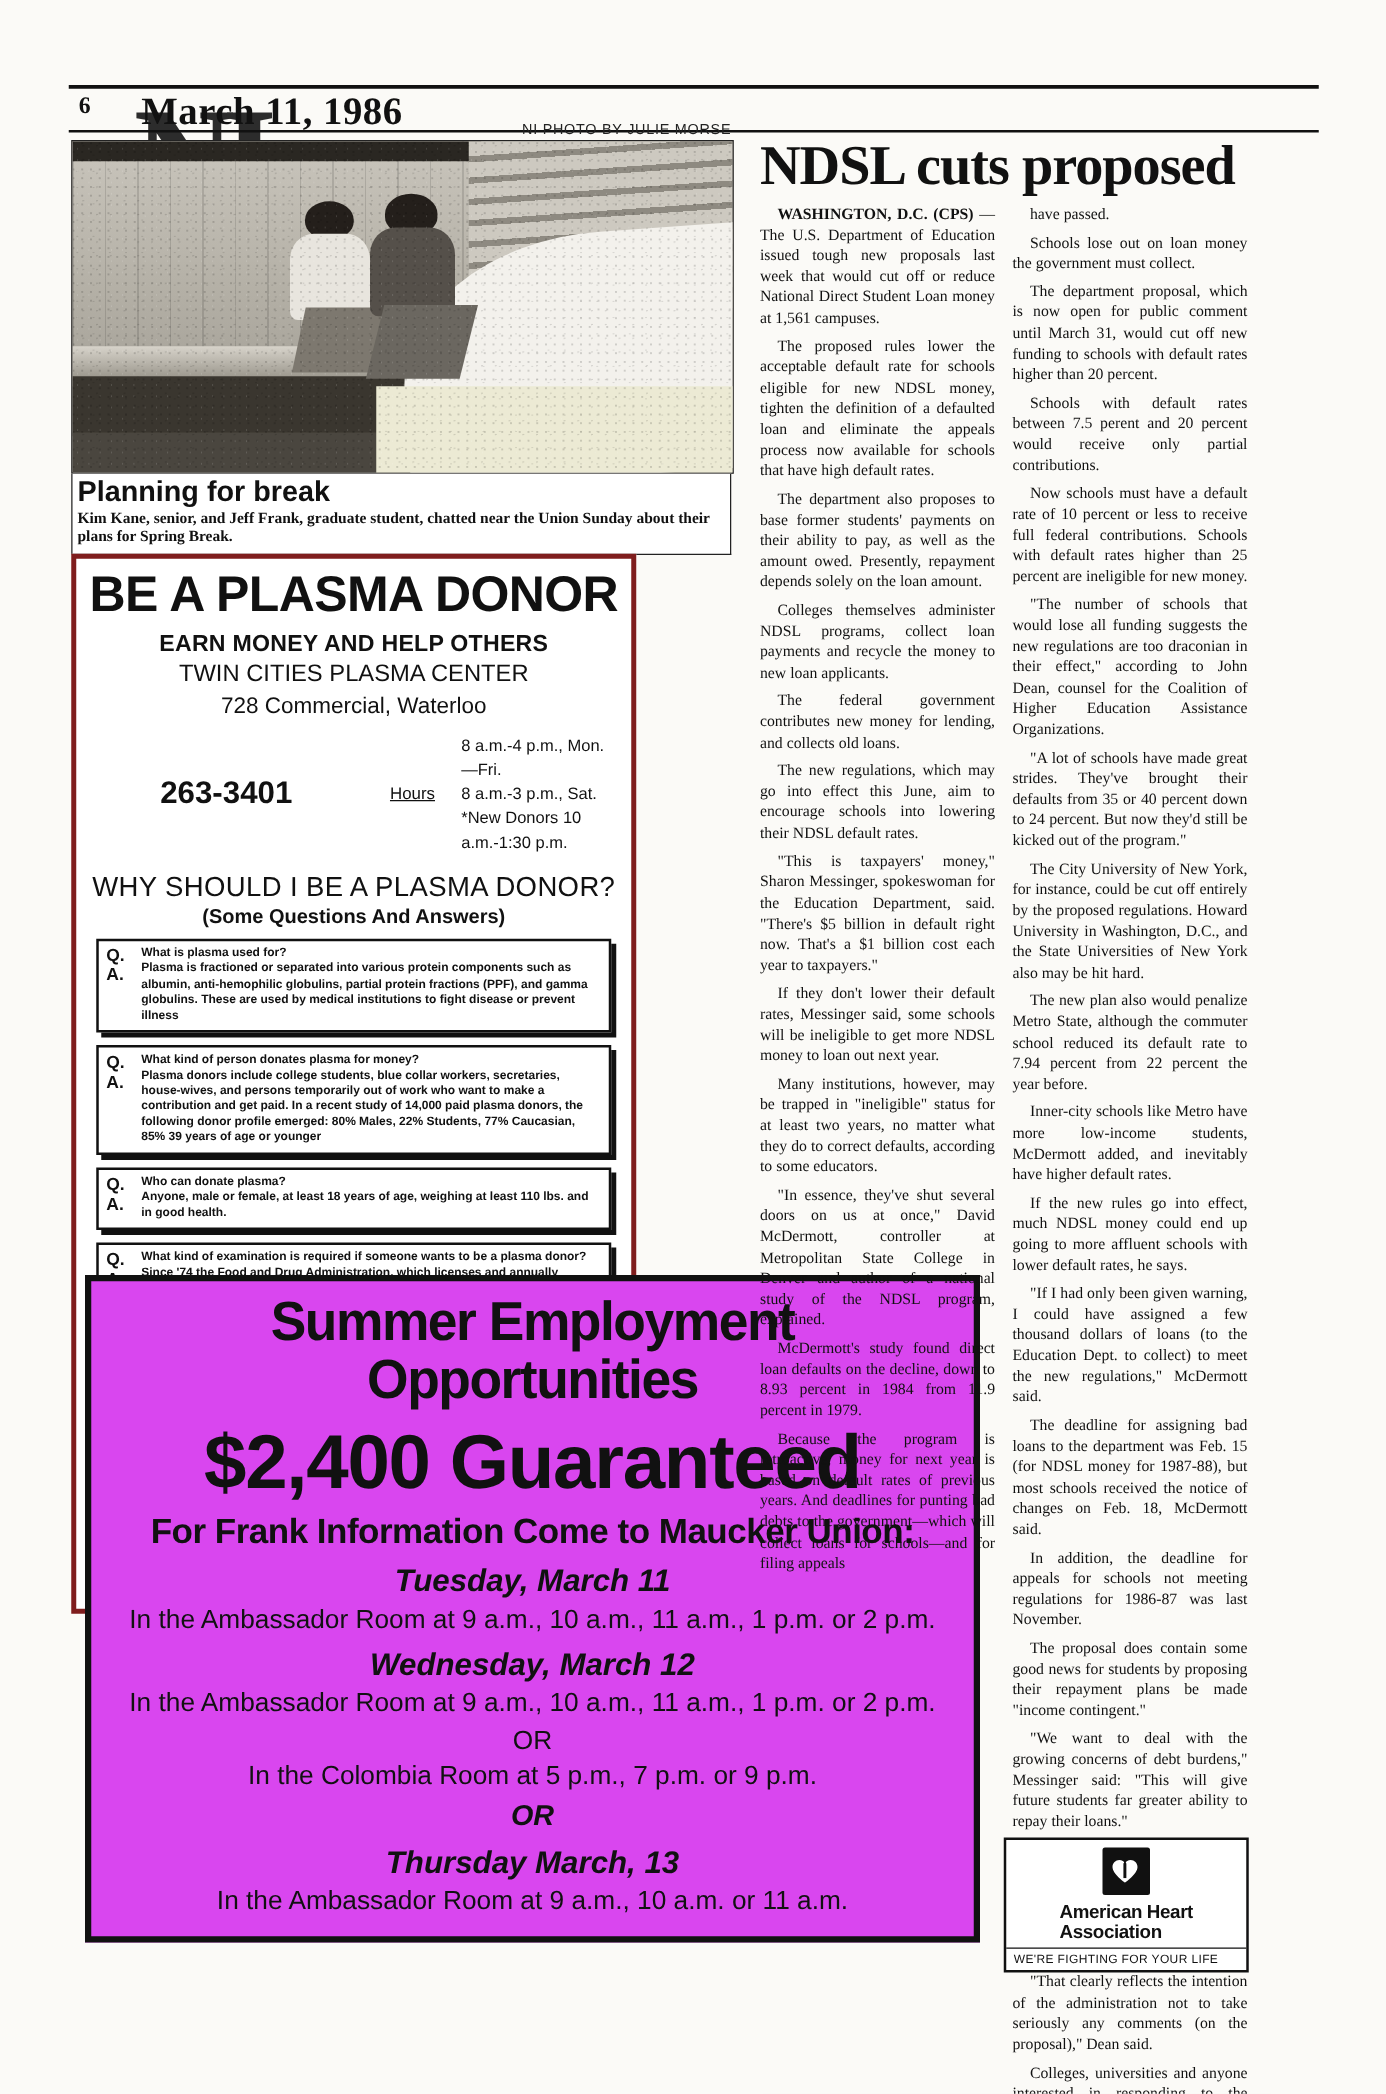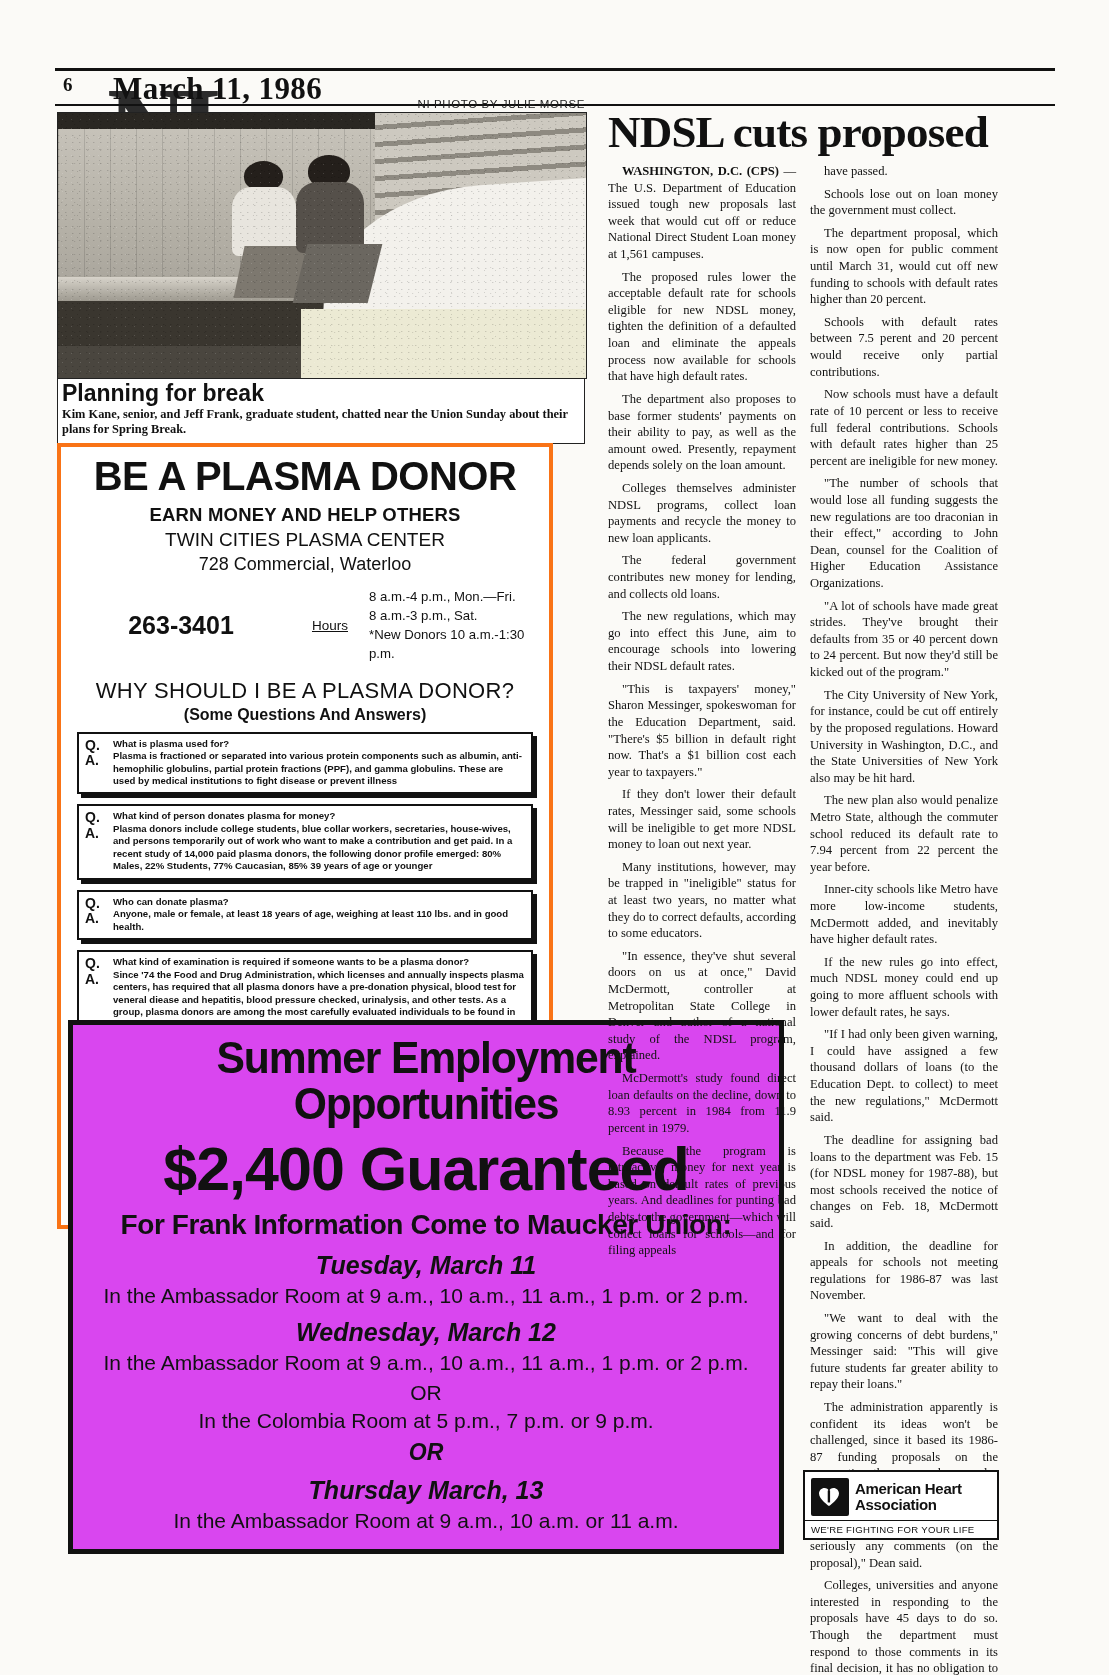--- a/index.html
+++ b/index.html
@@ -58,21 +58,21 @@
   .legs{position:absolute;left:10%;top:62%;width:105%;height:38%;background:#7d786f;transform:skewX(-12deg);}
   .legs2{position:absolute;left:6%;top:60%;width:110%;height:40%;background:#6b6760;transform:skewX(-14deg);}
   .grain{position:absolute;inset:0;opacity:.30;
     background-image:radial-gradient(circle at 12% 22%,rgba(0,0,0,.5) .6px,transparent .7px),
       radial-gradient(circle at 46% 68%,rgba(255,255,255,.5) .6px,transparent .7px),
       radial-gradient(circle at 78% 34%,rgba(0,0,0,.45) .6px,transparent .7px),
       radial-gradient(circle at 30% 86%,rgba(0,0,0,.4) .6px,transparent .7px);
     background-size:7px 7px,9px 9px,11px 11px,13px 13px;}
 
   
-  .plasma{position:absolute;left:57px;top:443px;width:496px;border:4px solid #f97316;background:#fff;box-sizing:border-box;padding:8px 10px 12px 10px;}
+  .plasma{position:absolute;left:57px;top:443px;width:452px;border:4px solid #7f1d1d;background:#fff;box-sizing:border-box;padding:8px 10px 12px 10px;}
   .plasma h1{margin:0;text-align:center;font-family:"Liberation Sans",sans-serif;
      font-weight:700;font-size:40px;letter-spacing:-.5px;line-height:1.05;}
   .plasma h2{margin:7px 0 0 0;text-align:center;font-family:"Liberation Sans",sans-serif;
      font-weight:700;font-size:18.5px;letter-spacing:.2px;}
   .plasma h3{margin:3px 0 0 0;text-align:center;font-family:"Liberation Sans",sans-serif;
      font-weight:400;font-size:19px;}
   .plasma h4{margin:3px 0 0 0;text-align:center;font-family:"Liberation Sans",sans-serif;
      font-weight:400;font-size:18px;}
   .contact{display:flex;align-items:center;margin-top:12px;font-family:"Liberation Sans",sans-serif;justify-content:flex-end;}
   .phone{width:220px;text-align:center;font-size:25px;font-weight:700;}
@@ -105,21 +105,21 @@
   .art-head{font-family:"Liberation Serif",serif;font-size:45px;font-weight:700;line-height:1;margin:0 0 8px 0;letter-spacing:-.8px;}
   .art-cols{display:flex;gap:14px;}
   .art-col{width:188px;font-family:"Liberation Serif",serif;font-size:12.6px;line-height:1.32;text-align:justify;}
   .art-col p{margin:0 0 6px 0;text-indent:14px;}
   .art-col p.lead{text-indent:14px;}
   .art-col p.lead b{font-weight:700;}
 
   
   .aha{position:absolute;left:803px;top:1470px;width:196px;border:2px solid #111;background:#fff;box-sizing:border-box;
       font-family:"Liberation Sans",sans-serif;}
-  .aha-main{display:flex;align-items:center;gap:6px;padding:6px 6px 4px 6px;}
+  .aha-main{display:flex;align-items:center;gap:6px;padding:6px 6px 4px 6px;flex-direction:column;}
   .aha-mark{width:38px;height:38px;flex:none;background:#111;position:relative;border-radius:2px;}
   .aha-mark .hrt{position:absolute;left:7px;top:9px;width:22px;height:20px;}
   .aha-txt{font-size:15px;font-weight:700;line-height:1.05;letter-spacing:-.3px;}
   .aha-tag{border-top:1px solid #111;font-size:9.6px;padding:3px 6px;letter-spacing:.3px;}
 </style>
 </head>
 <body>
 
 <div class="page">
 
@@ -288,20 +288,21 @@
           <p>Now schools must have a default rate of 10 percent or less to receive full federal contributions. Schools with default rates higher than 25 percent are ineligible for new money.</p>
           <p>"The number of schools that would lose all funding suggests the new regulations are too draconian in their effect," according to John Dean, counsel for the Coalition of Higher Education Assistance Organizations.</p>
           <p>"A lot of schools have made great strides. They've brought their defaults from 35 or 40 percent down to 24 percent. But now they'd still be kicked out of the program."</p>
           <p>The City University of New York, for instance, could be cut off entirely by the proposed regulations. Howard University in Washington, D.C., and the State Universities of New York also may be hit hard.</p>
           <p>The new plan also would penalize Metro State, although the commuter school reduced its default rate to 7.94 percent from 22 percent the year before.</p>
           <p>Inner-city schools like Metro have more low-income students, McDermott added, and inevitably have higher default rates.</p>
           <p>If the new rules go into effect, much NDSL money could end up going to more affluent schools with lower default rates, he says.</p>
           <p>"If I had only been given warning, I could have assigned a few thousand dollars of loans (to the Education Dept. to collect) to meet the new regulations," McDermott said.</p>
           <p>The deadline for assigning bad loans to the department was Feb. 15 (for NDSL money for 1987-88), but most schools received the notice of changes on Feb. 18, McDermott said.</p>
           <p>In addition, the deadline for appeals for schools not meeting regulations for 1986-87 was last November.</p>
+          <p>The proposal does contain some good news for students by proposing their repayment plans be made "income contingent."</p>
           <p>"We want to deal with the growing concerns of debt burdens," Messinger said: "This will give future students far greater ability to repay their loans."</p>
           <p>The administration apparently is confident its ideas won't be challenged, since it based its 1986-87 funding proposals on the assumption the proposed new rules will go into effect.</p>
           <p>"That clearly reflects the intention of the administration not to take seriously any comments (on the proposal)," Dean said.</p>
           <p>Colleges, universities and anyone interested in responding to the proposals have 45 days to do so. Though the department must respond to those comments in its final decision, it has no obligation to modify it.</p>
         </div>
     </div>
   </div>
 
   <div class="aha">
     <div class="aha-main">

